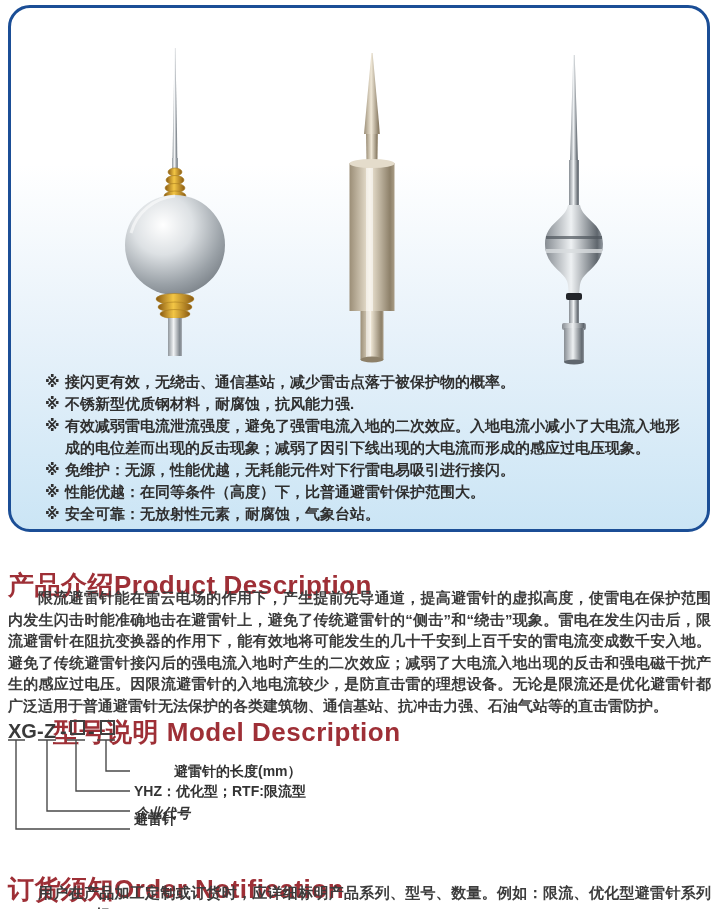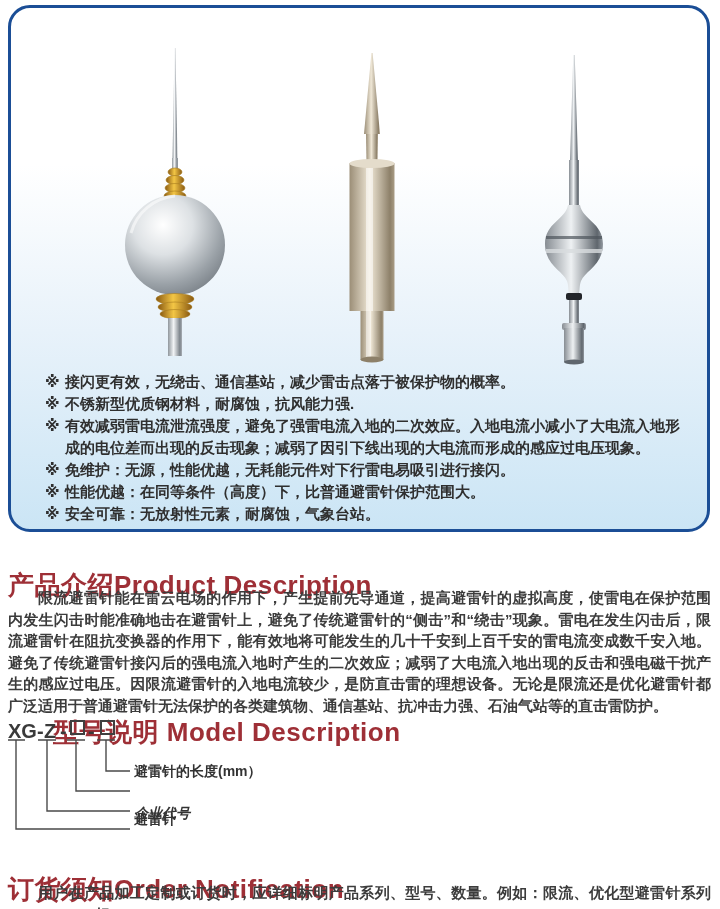--- a/index.html
+++ b/index.html
@@ -43,21 +43,21 @@
   .sq{
     position:absolute;top:4px;width:11px;height:11px;
     border:2px solid #3f3f3f;background:transparent;
   }
   .sq1{left:62px;} .sq2{left:92px;}
   .dlines{position:absolute;left:0;top:0;width:480px;height:125px;}
   .dlabel{
     position:absolute;left:126px;height:20px;line-height:20px;
     font-size:14px;font-weight:bold;color:#333;white-space:nowrap;
   }
-  .dl0{top:41px;} .dl1{top:61px;} .dl2{top:89px;} .dl3{top:83px;font-style:italic;}
+  .dl0{top:41px;margin-left:40px;} .dl1{top:61px;} .dl2{top:89px;} .dl3{top:83px;font-style:italic;}
 </style>
 </head>
 <body>
 
 <div class="panel">
 
   <svg class="rods" viewBox="0 0 696 360" aria-hidden="true">
     <defs>
       <linearGradient id="silver" x1="0" y1="0" x2="1" y2="0">
         <stop offset="0" stop-color="#8f969c"></stop>
@@ -177,18 +177,19 @@
   <svg class="dlines" viewBox="0 0 480 125" aria-hidden="true">
     <g stroke="#4a4a4a" stroke-width="1.4" fill="none">
       <path d="M89,20 H107 M98,20 V51 H122"></path>
       <path d="M59,20 H77  M68,20 V71 H122"></path>
       <path d="M30,20 H48  M39,20 V91 H122"></path>
       <path d="M0,20  H17  M8,20  V109 H122"></path>
     </g>
   </svg>
 
   <div class="dlabel dl0">避雷针的长度(mm）</div>
+  <div class="dlabel dl1">YHZ：优化型；RTF:限流型</div>
   <div class="dlabel dl2">避雷针</div>
   <div class="dlabel dl3">企业代号</div>
 </div>
 
 <h2 class="sec-title t3">订货须知Order Notification</h2>
 <p class="para p2">用户在产品加工定制或订货时，应详细标明产品系列、型号、数量。例如：限流、优化型避雷针系列XG-Z-YHZ20根。</p>
 
 </body></html>

